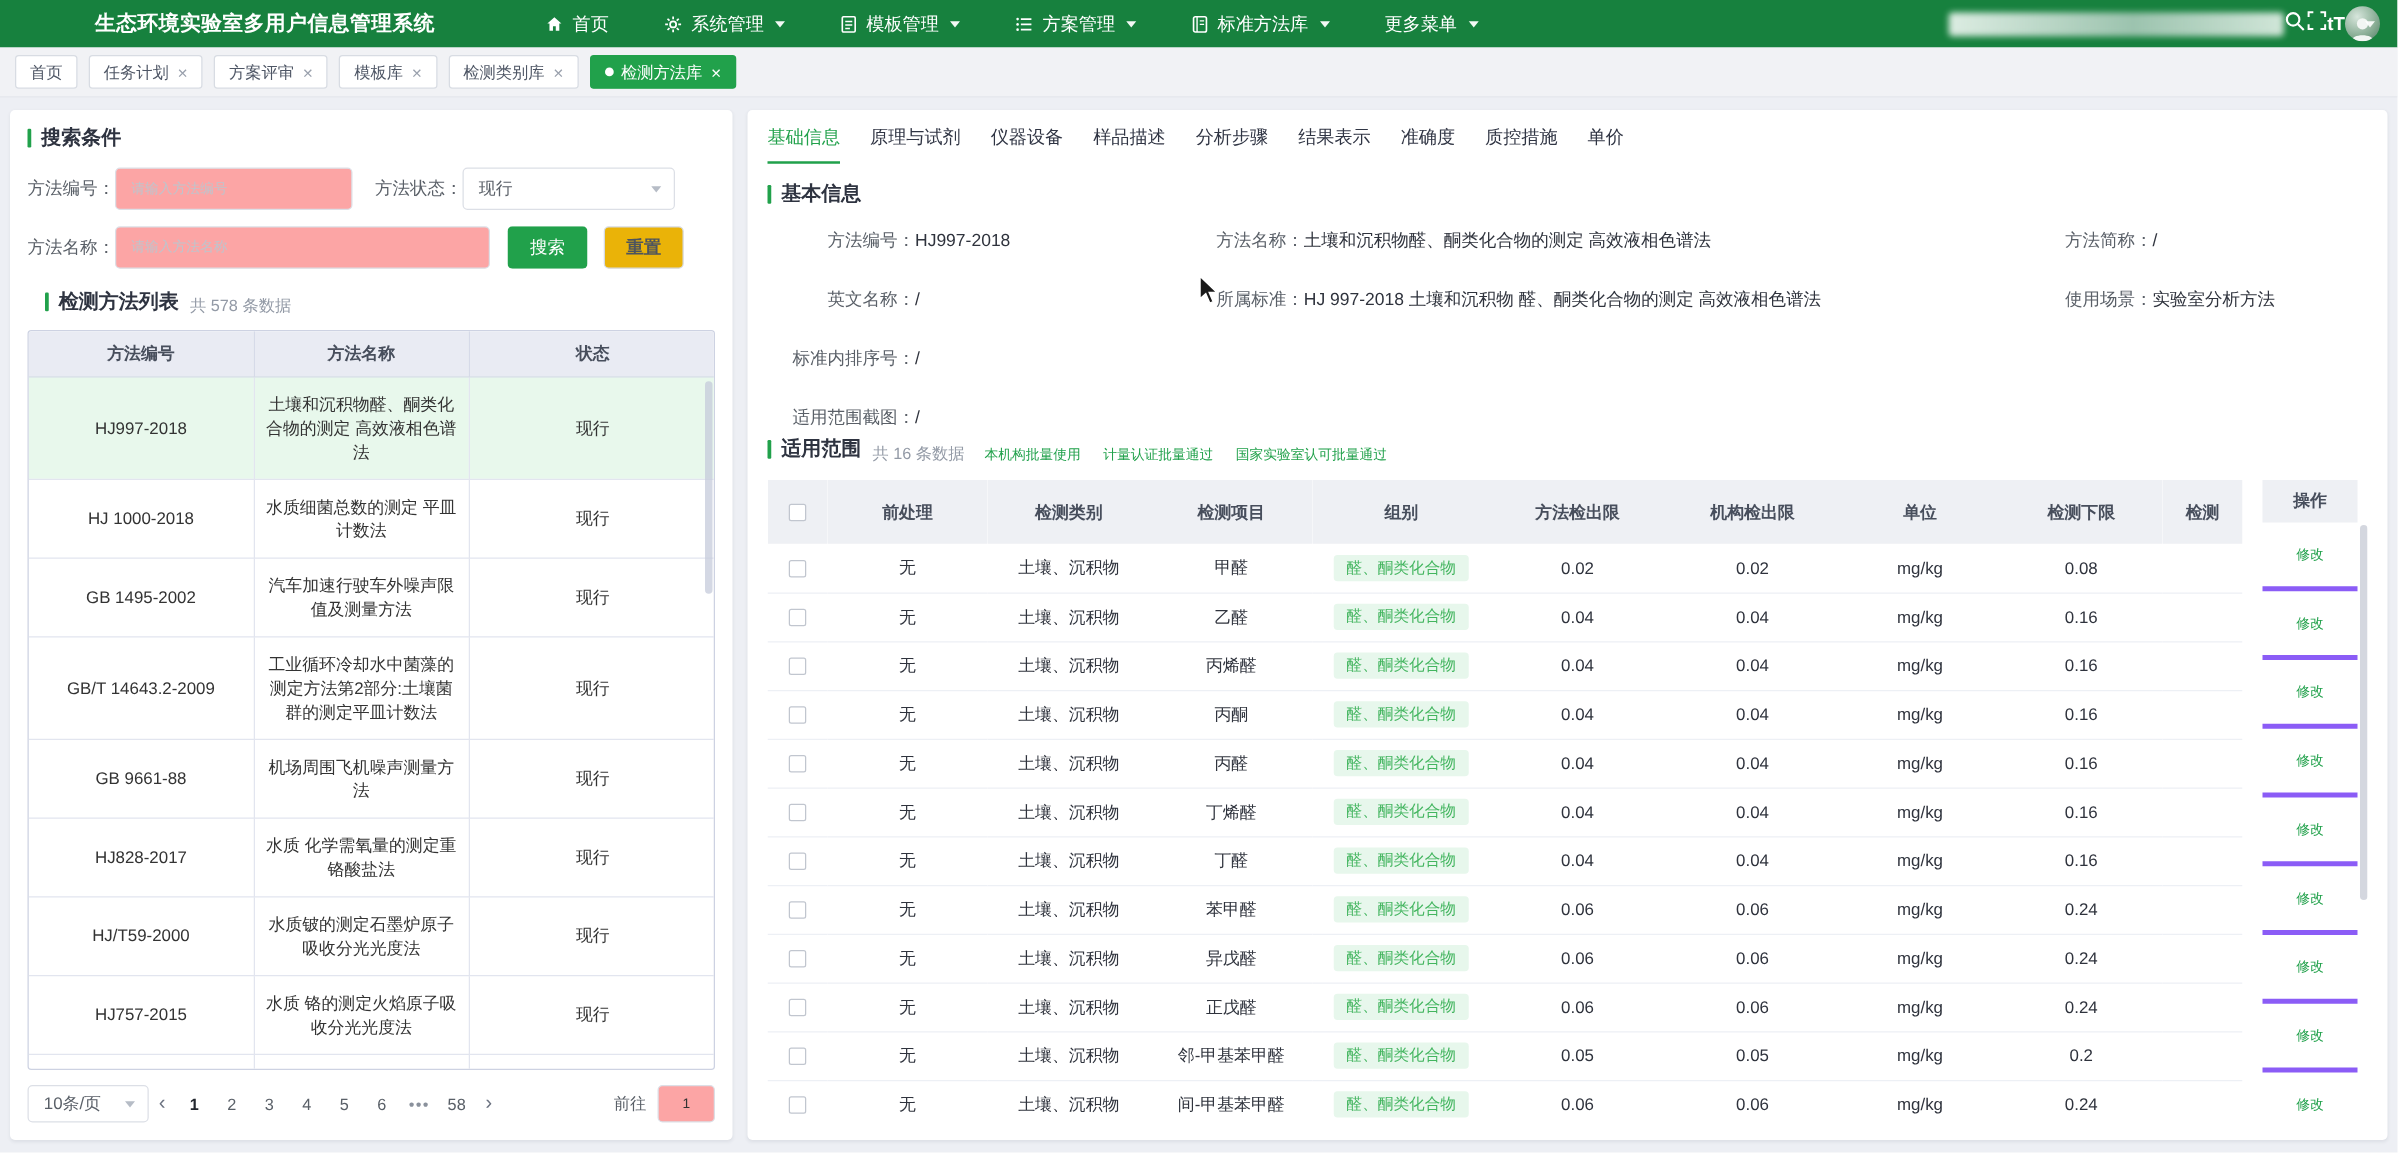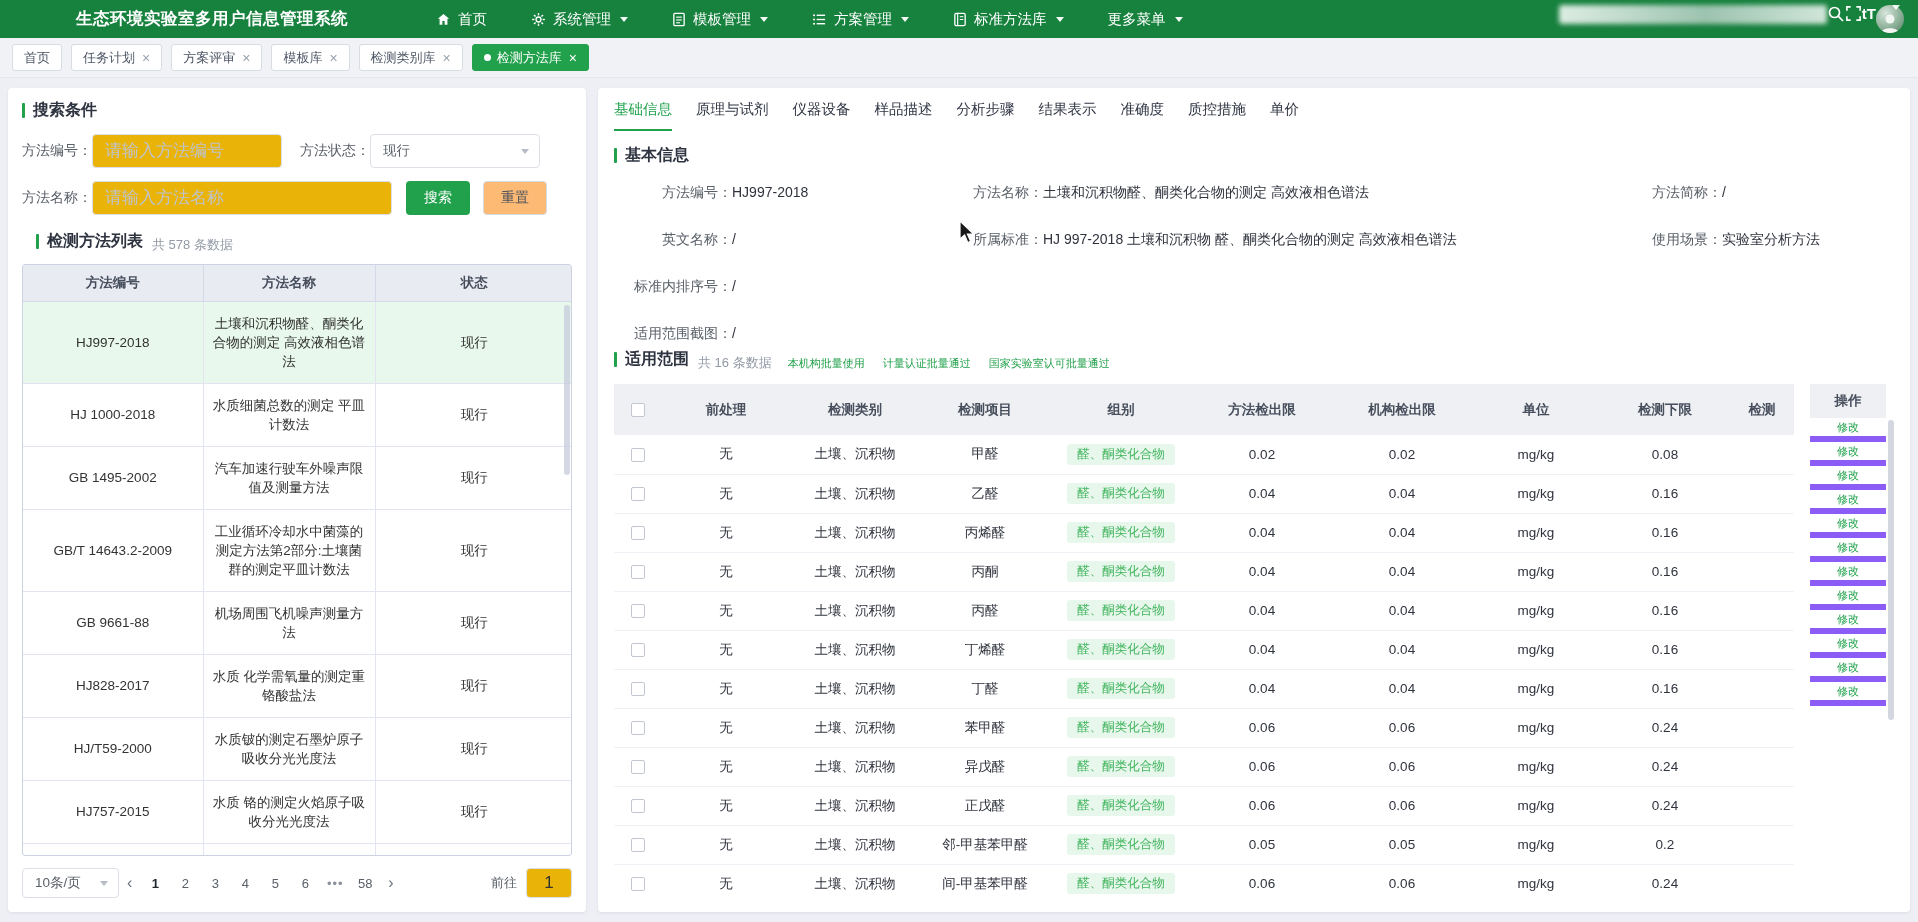--- a/index.html
+++ b/index.html
@@ -9,21 +9,21 @@
     background:#edeff4; overflow:hidden; position:relative;
     color:#2f333d;
   }
   
   .topbar { height:38px; background:#17813e; display:flex; align-items:center; color:#fff; padding:0 18px; }
   .brand { font-size:16.5px; font-weight:bold; letter-spacing:.5px; margin-left:58px; white-space:nowrap; }
   .topnav { display:flex; align-items:center; gap:44px; margin-left:88px; font-size:14.5px; white-space:nowrap; }
   .nav-item { display:flex; align-items:center; gap:7px; cursor:pointer; }
   .nav-item svg { display:block; }
   .caret-down { width:0; height:0; border-left:4.5px solid transparent; border-right:4.5px solid transparent; border-top:5px solid rgba(255,255,255,.95); margin-left:2px; }
-  .top-right { margin-left:auto; display:flex; align-items:flex-start; }
+  .top-right { margin-left:auto; display:flex; align-items:center; }
   .redacted { width:268px; height:19px; border-radius:3px;
     background:linear-gradient(90deg, rgba(255,255,255,.85), rgba(228,231,235,.65) 55%, rgba(255,255,255,.8));
     filter:blur(2.5px); }
   .tool-font { font-size:15px; font-weight:bold; cursor:pointer; }
   .avatar { width:28px; height:28px; border-radius:50%; overflow:hidden; cursor:pointer;
     background:radial-gradient(circle at 35% 30%, #d7e6dc, #86ab92 60%, #4f7a64); display:flex; align-items:flex-end; justify-content:center; }
   .caret-sm { width:0; height:0; border-left:4px solid transparent; border-right:4px solid transparent; border-top:5px solid rgba(255,255,255,.9); margin-left:-12px; }
 
   
   .tabbar { height:40px; background:#f1f2f5; border-bottom:1px solid #e3e6eb; display:flex; align-items:center; gap:9px; padding:0 12px; }
@@ -39,27 +39,27 @@
   .panel { background:#fff; border-radius:4px; box-shadow:0 1px 3px rgba(30,40,60,.08); }
   .left-panel { width:578px; padding:12px 14px; display:flex; flex-direction:column; }
   .right-panel { flex:1; padding:12px 16px; display:flex; flex-direction:column; position:relative; min-width:0; }
 
   .sec-title { display:flex; align-items:center; font-size:16px; font-weight:bold; color:#2e3340; }
   .green-bar { width:3px; height:15px; background:#21a14b; border-radius:1px; margin-right:8px; flex:none; }
   .count { font-size:13px; color:#939aa6; margin-left:9px; font-weight:normal; }
 
   
   .form-row { display:flex; align-items:center; margin-top:13px; font-size:14px; color:#5a6068; white-space:nowrap; }
-  .input { height:34px; border:1px solid #dcdfe6; border-radius:4px; background:#eab308; padding:0 12px; font-size:17px; color:#333; font-family:inherit; outline:none; }
+  .input { height:34px; border:1px solid #dcdfe6; border-radius:4px; background:#fca5a5; padding:0 12px; font-size:11px; color:#333; font-family:inherit; outline:none; }
   .input::placeholder { color:#bfc4cc; }
   .sel { height:34px; border:1px solid #dcdfe6; border-radius:4px; background:#fff; display:flex; align-items:center; justify-content:space-between; padding:0 10px 0 12px; font-size:13.5px; color:#5a6068; cursor:pointer; }
   .caret-gray { width:0; height:0; border-left:4px solid transparent; border-right:4px solid transparent; border-top:5px solid #b6bcc6; }
   .btn { height:34px; border-radius:4px; font-size:14px; padding:0 17px; cursor:pointer; border:1px solid transparent; font-family:inherit; }
   .btn-primary { background:#21a14b; color:#fff; }
-  .btn-plain { background:#fdba74; border-color:#d6dae1; color:#4d545e; }
+  .btn-plain { background:#eab308; border-color:#d6dae1; color:#4d545e;font-weight:bold; }
 
   
   .list-head { display:flex; align-items:baseline; margin-top:16px;padding-left:14px; }
   .list-wrap { margin-top:10px; flex:1; min-height:0; overflow:hidden; border:1px solid #cdd2e2; border-radius:3px; position:relative; }
   table.mlist { width:100%; border-collapse:collapse; table-layout:fixed; font-size:13.5px; color:#333; }
   .mlist th { background:#e9ebf3; font-weight:bold; color:#474e5c; height:36px; border-bottom:1px solid #d6dae8; border-right:1px solid #d6dae8; font-size:13.5px; }
   .mlist th:last-child, .mlist td:last-child { border-right:none; }
   .mlist td { border-bottom:1px solid #e2e5ef; border-right:1px solid #e2e5ef; text-align:center; vertical-align:middle; padding:12px 8px; line-height:19px; word-break:break-all; cursor:pointer; }
   .mlist tr.selected td { background:#e8f8ec; }
   .list-scrollbar { position:absolute; right:1px; top:40px; width:6px; height:170px; background:#c6cbdb; border-radius:3px; opacity:.75; }
@@ -96,21 +96,21 @@
   .scope-area { margin-top:12px; flex:1; min-height:0; display:flex; position:relative; overflow:hidden; }
   .scope-main { width:1180px; flex:none; overflow:hidden; }
   table.scope { width:1180px; border-collapse:collapse; table-layout:fixed; font-size:13.5px; color:#2f333d; }
   .scope th { background:#eef0f4; height:51px; font-weight:bold; color:#474e5c; text-align:center; overflow:hidden; white-space:nowrap; }
   .scope td { height:39px; border-bottom:1px solid #edf0f5; text-align:center; vertical-align:middle; overflow:hidden; white-space:nowrap; }
   .badge { display:inline-block; background:#e7f7ec; color:#43b55f; font-size:12.5px; padding:4px 10px; border-radius:3px; line-height:1; }
   .cb { display:inline-block; width:14px; height:14px; border:1px solid #c1c6cf; border-radius:2px; background:#fff; vertical-align:middle; cursor:pointer; }
   .scope-gap { width:16px; flex:none; }
   .scope-ops { width:76px; flex:none; }
   .ops-header { height:34px; background:#eef0f4; font-weight:bold; color:#474e5c; display:flex; align-items:center; justify-content:center; font-size:13.5px; }
-  .ops-cell { height:24px; border-bottom:6px solid #8b5cf6; display:flex; align-items:center; justify-content:center; }
+  .ops-cell { height:55px; border-bottom:4px solid #8b5cf6; display:flex; align-items:center; justify-content:center; }
   .scope-scrollbar { position:absolute; right:0; top:36px; width:6px; height:300px; background:#ccd0d9; border-radius:3px; opacity:.85; }
 
   
   .cursor { position:absolute; left:958px; top:220px; z-index:99; pointer-events:none; }
 </style>
 </head>
 <body>
 
 <header class="topbar">
   <div class="brand">生态环境实验室多用户信息管理系统</div>

